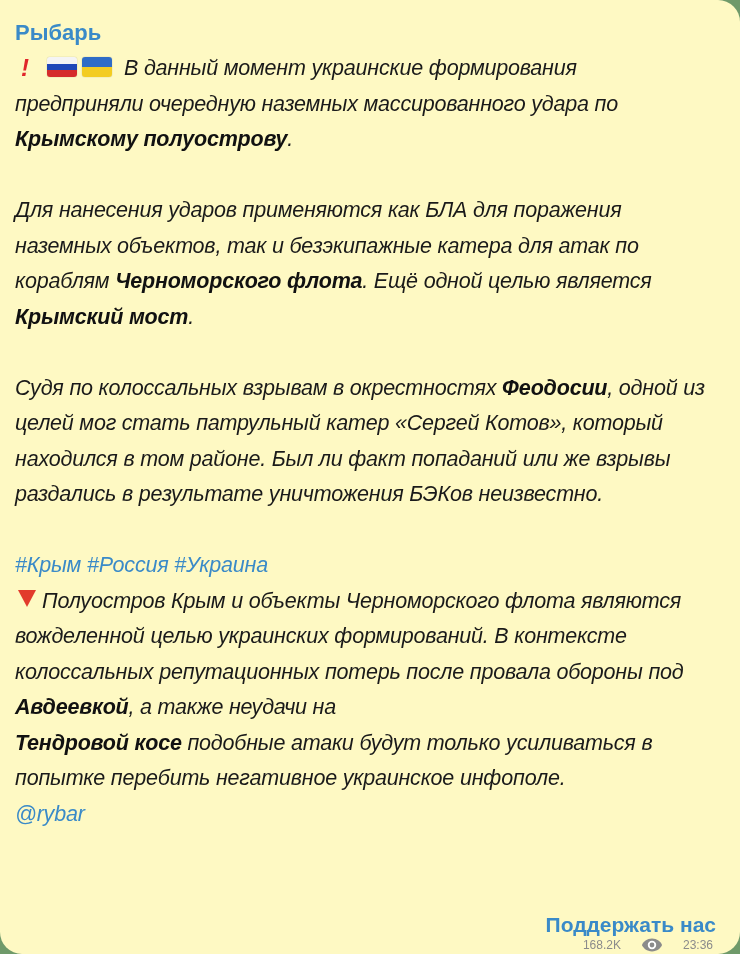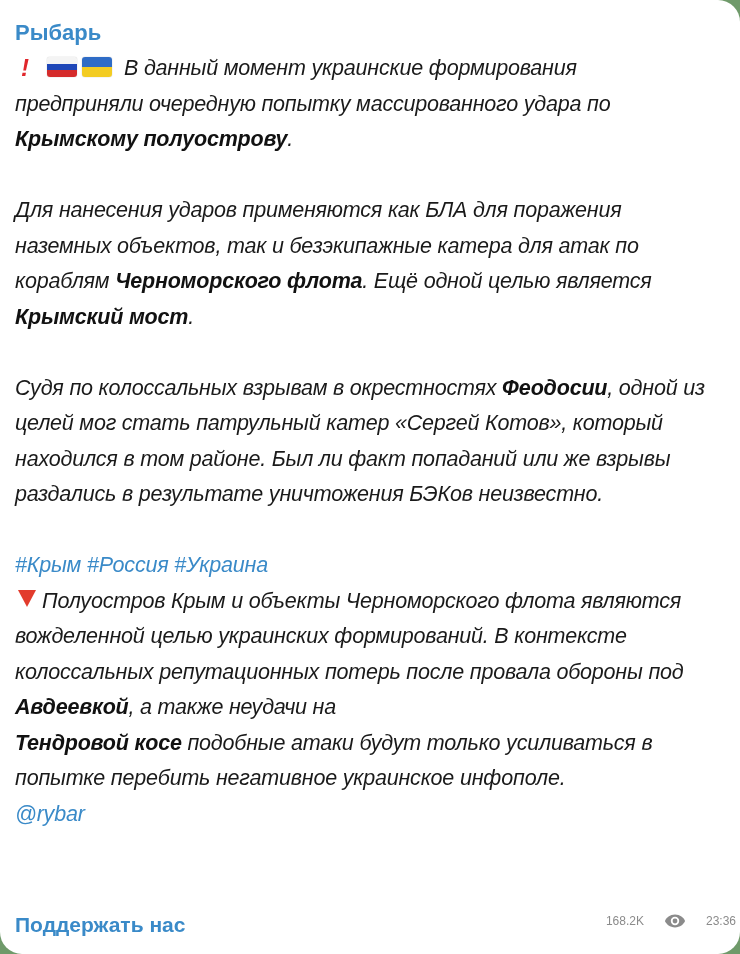--- a/index.html
+++ b/index.html
@@ -6,21 +6,21 @@
   html, body {
     width: 740px; height: 954px;
     background: #6f9a6a;
     overflow: hidden;
     font-family: "Liberation Sans", "DejaVu Sans", sans-serif;
   }
   .bubble {
     position: absolute;
     left: 0; top: 0;
     width: 740px; height: 954px;
-    background: #ffffff;
+    background: #fef9c3;
     border-radius: 0 22px 22px 22px;
     padding: 10px 16px 0 15px;
   }
   .channel-name {
     color: #3a8ac8;
     font-size: 22px;
     font-weight: bold;
     line-height: 30px;
     height: 40px;
     padding-top: 8px;
@@ -62,26 +62,27 @@
     border-left: 9px solid transparent;
     border-right: 9px solid transparent;
     border-top: 17px solid #e23b2c;
     margin-left: 3px;
     margin-right: 6px;
     vertical-align: 1px;
   }
   .tag, .mention { color: #3a8ac8; text-decoration: none; }
   .footer {
     position: absolute;
-    left: 15px; right: 1px;
+    left: 15px; right: 24px;
     top: 913px;
     height: 34px;
     display: flex;
-    align-items: flex-start;
+    align-items: flex-end;
     justify-content: space-between;
+    flex-direction: column;
   }
   .support {
     color: #3a8ac8;
     font-size: 21px;
     font-weight: bold;
   }
   .meta {
     display: flex;
     align-items: center;
     color: #8b8b8b;
@@ -94,21 +95,21 @@
 </style>
 </head>
 <body>
 
 <div class="bubble">
   <div class="channel-name">Рыбарь</div>
 
   <div class="text">
     <div class="para">
       <span class="emoji-excl">!</span><span class="flag flag-ru"></span><span class="flag flag-ua"></span><span>В данный момент украинские формирования</span><br>
-      <span>предприняли очередную попытку массированного удара по</span><br>
+      <span>предприняли очередную наземных массированного удара по</span><br>
       <b>Крымскому полуострову</b><span>.</span>
     </div>
     <div class="para gap"></div>
 
     <div class="para" style="width:705px;">
       <span>Для нанесения ударов применяются как БЛА для поражения наземных объектов, так и безэкипажные катера для атак по кораблям </span><b>Черноморского флота</b><span>. Ещё одной целью является </span><br><b>Крымский мост</b><span>.</span>
     </div>
     <div class="para gap"></div>
 
     <div class="para" style="width:712px;">

